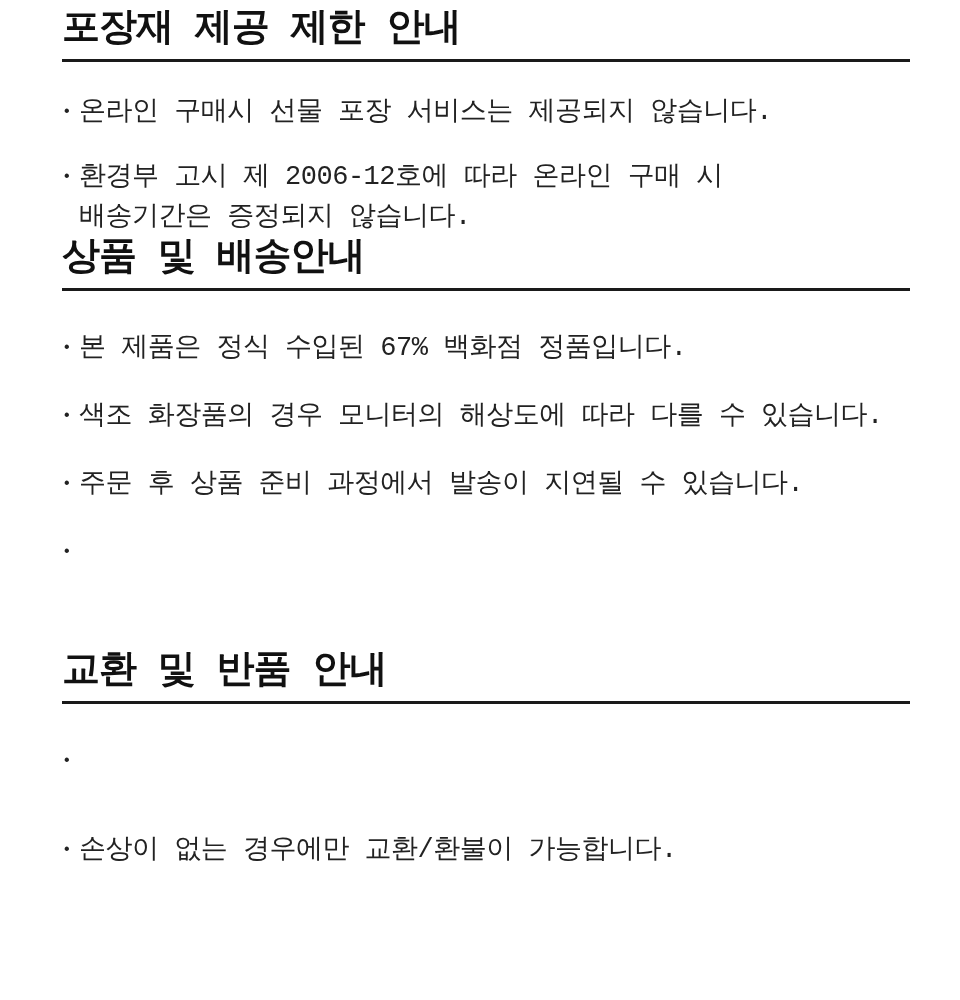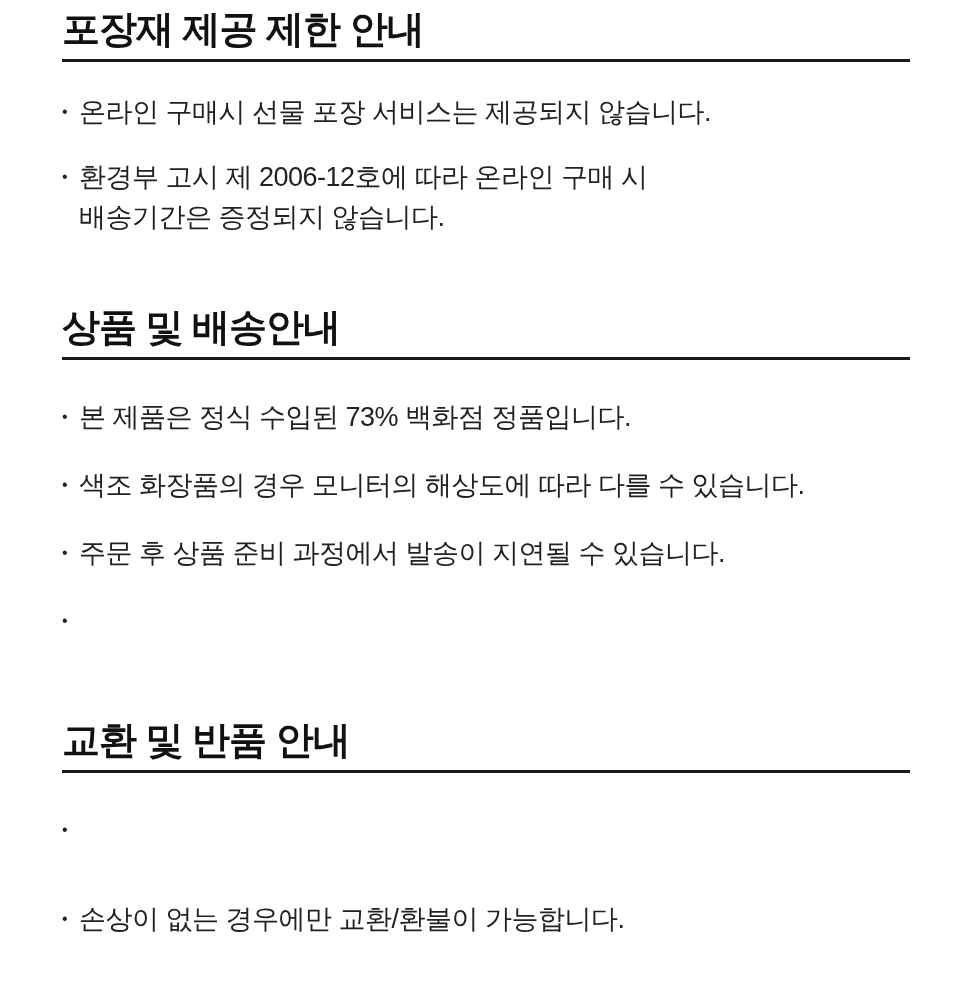--- a/index.html
+++ b/index.html
@@ -8,21 +8,21 @@
     background: #ffffff;
   }
   .page {
     position: relative;
     width: 960px;
     height: 1000px;
     box-sizing: border-box;
     padding: 8px 50px 0 62px;
     overflow: hidden;
     background: #ffffff;
-    font-family: Liberation Sans, sans-serif;
+    font-family: Liberation Mono, monospace;
     color: #1c1c1c;
   }
   .notice-section {
     margin: 0;
   }
   .section-title {
     margin: 0;
     font-size: 38px;
     line-height: 42px;
     font-weight: 800;
@@ -58,21 +58,20 @@
     font-size: 16px;
     line-height: 40px;
     color: #222222;
   }
   .item-text .line {
     display: block;
     white-space: nowrap;
   }
   
   .section-shipping {
-    margin-top: 69px;
   }
   .section-shipping .bullet-list {
     margin-top: 37px;
   }
   .section-shipping .bullet-item {
     margin-bottom: 28px;
   }
   .section-shipping .bullet-item:last-child {
     margin-bottom: 0;
   }
@@ -114,21 +113,21 @@
     </ul>
   </section>
 
   <section class="notice-section section-shipping">
     <h2 class="section-title">상품 및 배송안내</h2>
     <div class="section-rule"></div>
     <ul class="bullet-list">
       <li class="bullet-item">
         <span class="dot">•</span>
         <span class="item-text">
-          <span class="line">본 제품은 정식 수입된 73% 백화점 정품입니다.</span>
+          <span class="line">본 제품은 정식 수입된 67% 백화점 정품입니다.</span>
         </span>
       </li>
       <li class="bullet-item">
         <span class="dot">•</span>
         <span class="item-text">
           <span class="line">색조 화장품의 경우 모니터의 해상도에 따라 다를 수 있습니다.</span>
         </span>
       </li>
       <li class="bullet-item">
         <span class="dot">•</span>

